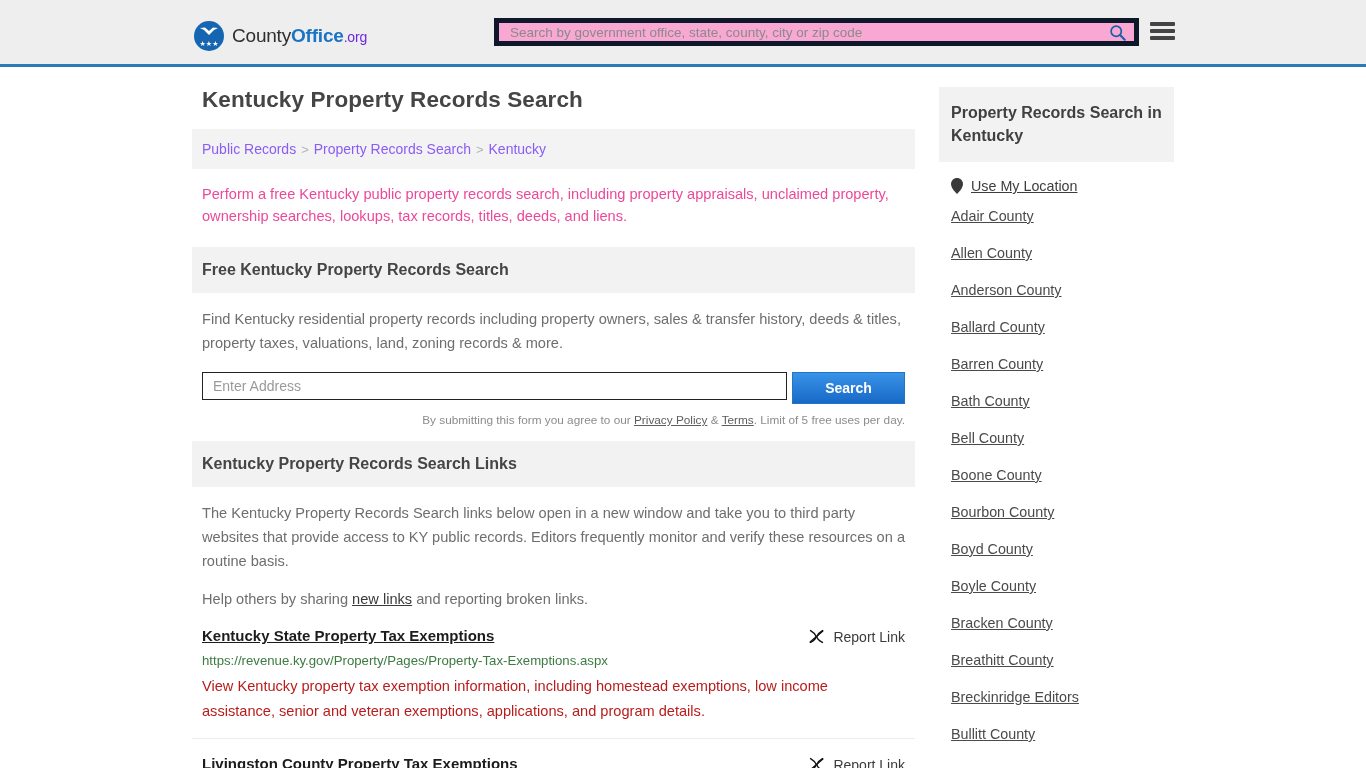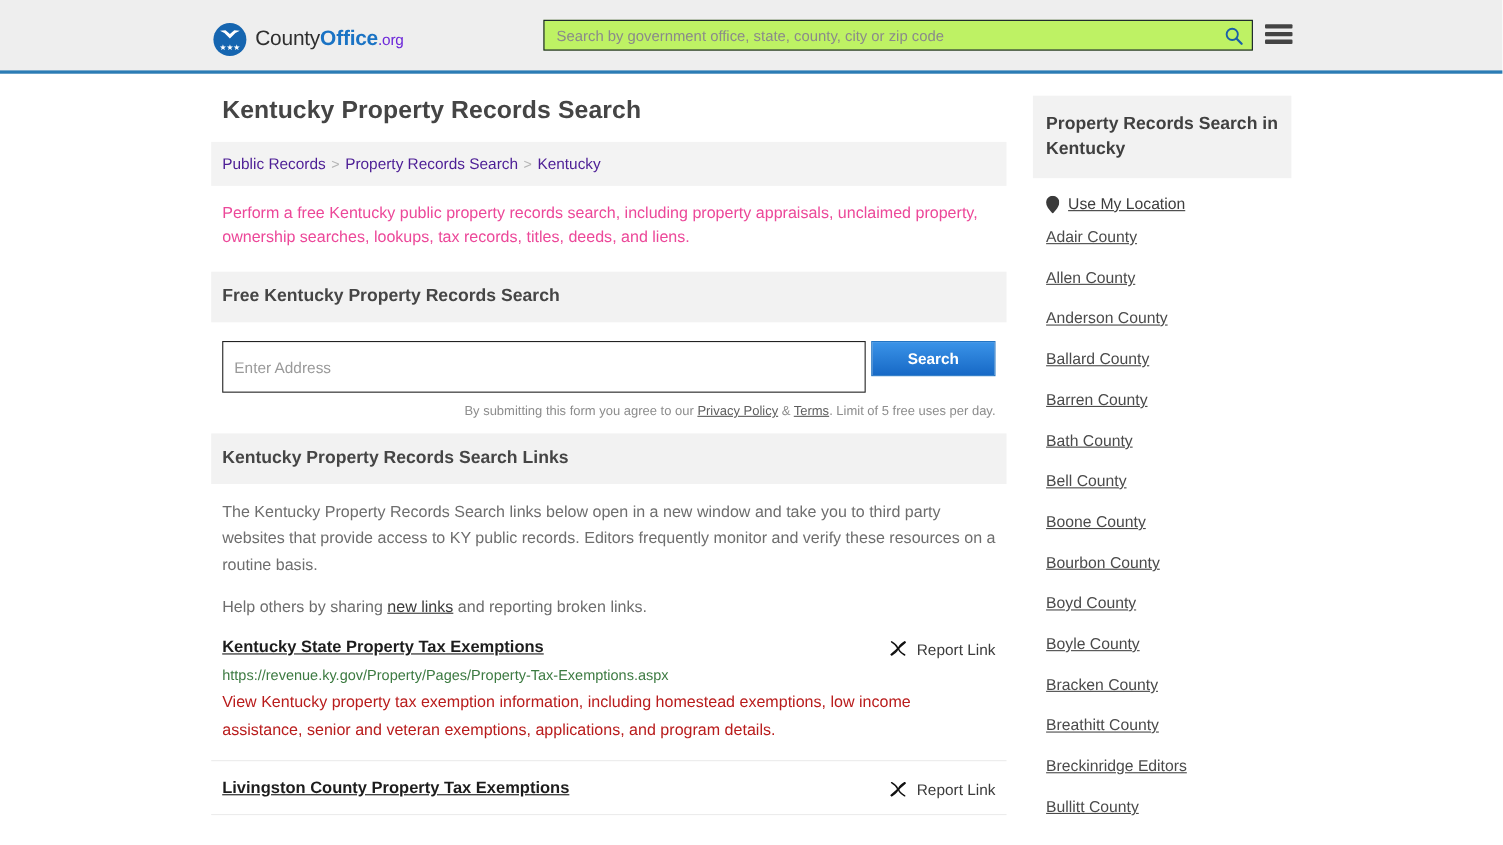--- a/index.html
+++ b/index.html
@@ -61,22 +61,22 @@
   .logo-text .t1 { color: #2f2f2f; }
   .logo-text .t2 { color: #1a73c4; font-weight: bold; }
   .logo-text .t3 { color: #6d28d9; font-size: 14px; }
 
   .header-search {
     position: absolute;
     left: 494px;
     top: 18px;
     width: 645px;
     height: 28px;
-    background: #bef264;
-    border: 1px solid #0f172a;
+    background: #f9a8d4;
+    border: 5px solid #0f172a;
     display: flex;
     align-items: center;
   }
   .header-search input {
     flex: 1 1 auto;
     border: 0;
     outline: none;
     height: 100%;
     padding: 0 8px 0 11px;
     font-family: "Liberation Sans", sans-serif;
@@ -135,21 +135,21 @@
     color: #454545;
     letter-spacing: 0.1px;
   }
 
   .breadcrumb {
     background: #f3f3f3;
     padding: 12px 10px;
     font-size: 14px;
     color: #7b7b7b;
   }
-  .breadcrumb a { color: #4c1d95; text-decoration: none; }
+  .breadcrumb a { color: #8b5cf6; text-decoration: none; }
   .breadcrumb .sep { color: #b4b4b4; margin: 0 5px; font-size: 13px; }
 
   .intro {
     padding: 14px 10px 6px 10px;
     font-size: 14.6px;
     line-height: 22px;
     color: #ec4899;
   }
 
   .band {
@@ -170,21 +170,21 @@
   .body-text a { color: #3a3a3a; text-decoration: underline; }
 
   
   .form-row {
     display: flex;
     margin: 17px 10px 0 10px;
     align-items: stretch;
   }
   .addr-input {
     flex: 1 1 auto;
-    height: 47px;
+    height: 28px;
     border: 1px solid #222222;
     padding: 0 10px;
     font-family: "Liberation Sans", sans-serif;
     font-size: 14px;
     color: #333;
     outline: none;
     background: #fff;
   }
   .addr-input::placeholder { color: #9a9a9a; }
   .search-btn {
@@ -319,20 +319,21 @@
       <h1 class="page-title">Kentucky Property Records Search</h1>
 
       <div class="breadcrumb">
         <a>Public Records</a><span class="sep">&gt;</span><a>Property Records Search</a><span class="sep">&gt;</span><a>Kentucky</a>
       </div>
 
       <div class="intro">Perform a free Kentucky public property records search, including property appraisals, unclaimed property, ownership searches, lookups, tax records, titles, deeds, and liens.</div>
 
       <div class="band">Free Kentucky Property Records Search</div>
 
+      <div class="body-text">Find Kentucky residential property records including property owners, sales &amp; transfer history, deeds &amp; titles, property taxes, valuations, land, zoning records &amp; more.</div>
 
       <div class="form-row">
         <input class="addr-input" type="text" placeholder="Enter Address" style="">
         <button class="search-btn">Search</button>
       </div>
 
       <div class="disclaimer"><span>By submitting this form you agree to our </span><a>Privacy Policy</a><span> &amp; </span><a>Terms</a><span>. Limit of 5 free uses per day.</span></div>
 
       <div class="band">Kentucky Property Records Search Links</div>
 

